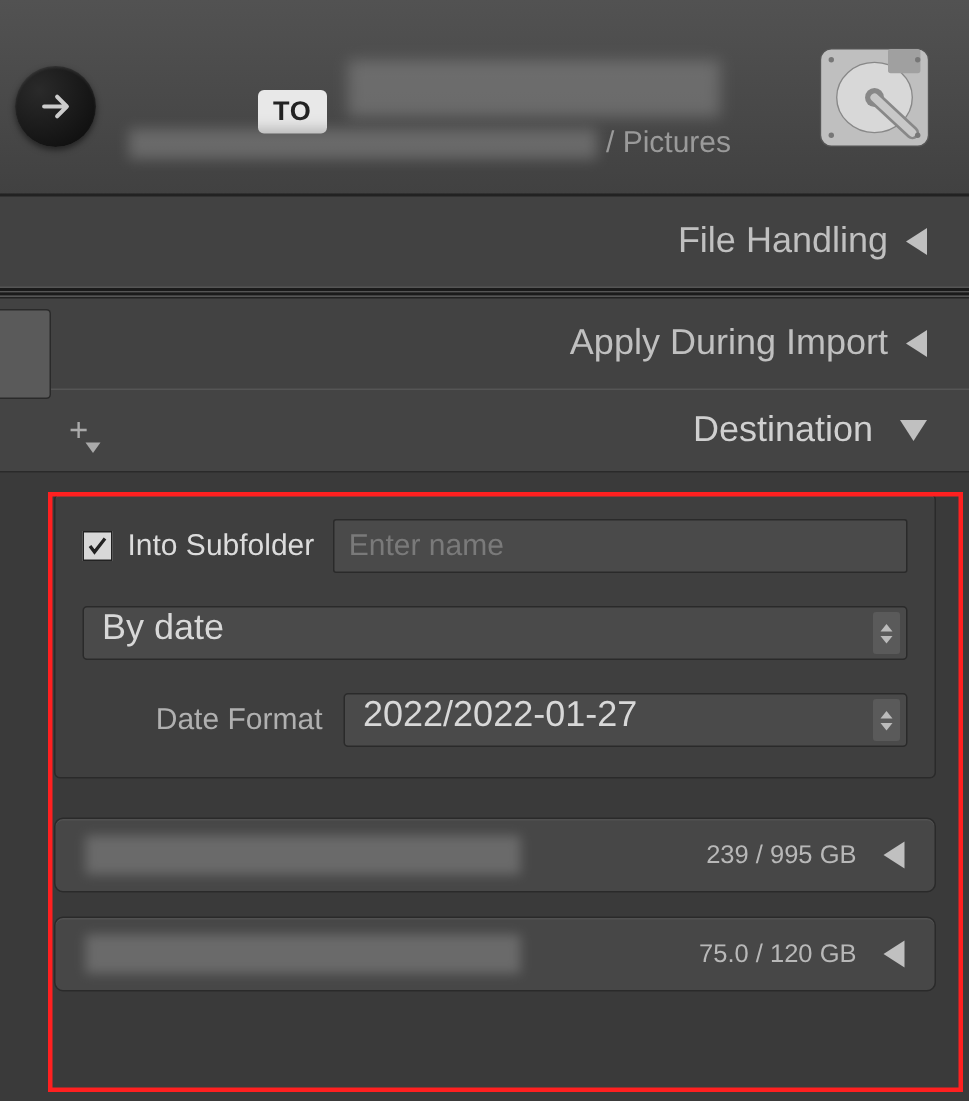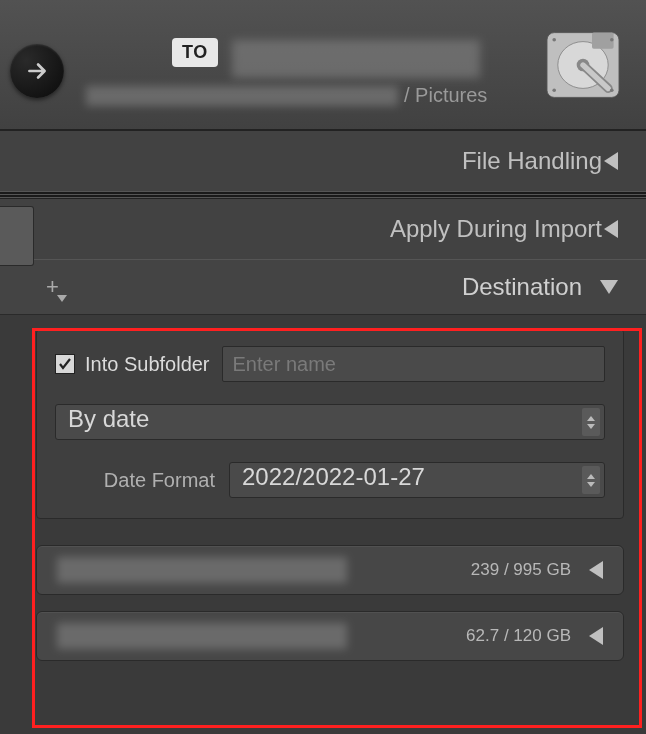--- a/index.html
+++ b/index.html
@@ -22,21 +22,21 @@
     left: 10px; top: 44px;
     width: 54px; height: 54px;
     border-radius: 50%;
     background: radial-gradient(circle at 30% 30%, #2a2a2a, #0a0a0a);
     display: flex; align-items: center; justify-content: center;
     box-shadow: inset 0 1px 2px rgba(255,255,255,0.1), 0 2px 4px rgba(0,0,0,0.5);
   }
   .arrow-btn svg { width: 26px; height: 26px; }
   .to-badge {
     position: absolute;
-    left: 172px; top: 38px;
+    left: 172px; top: 60px;
     background: #e8e8e8;
     color: #222;
     font-weight: 700;
     font-size: 18px;
     padding: 4px 10px;
     border-radius: 4px;
     letter-spacing: 0.5px;
   }
   .dest-name {
     position: absolute;
@@ -70,21 +70,21 @@
   }
   .panel-row {
     border-top: 1px solid #222;
     border-bottom: 1px solid #555;
     background: #424242;
     height: 62px;
     display: flex;
     align-items: center;
     justify-content: flex-end;
     padding-right: 28px;
-    gap: 2px;
+    gap: 12px;
   }
   .panel-row .title {
     font-size: 24px;
     color: #c0c0c0;
     font-weight: 400;
   }
   .tri-left {
     width: 0; height: 0;
     border-top: 9px solid transparent;
     border-bottom: 9px solid transparent;
@@ -325,21 +325,21 @@
       <span class="spacer"></span>
       <span class="vol-size">
         <span>239</span> / <span>995</span> <span>GB</span>
       </span>
       <span class="tri-left"></span>
     </div>
     <div class="vol-item">
       <div class="vol-name-blur"></div>
       <span class="spacer"></span>
       <span class="vol-size">
-        <span>62.7</span> / <span>120</span> <span>GB</span>
+        <span>75.0</span> / <span>120</span> <span>GB</span>
       </span>
       <span class="tri-left"></span>
     </div>
   </div>
 
 </div>
 
 <div class="highlight-box"></div>
 
 </body></html>

